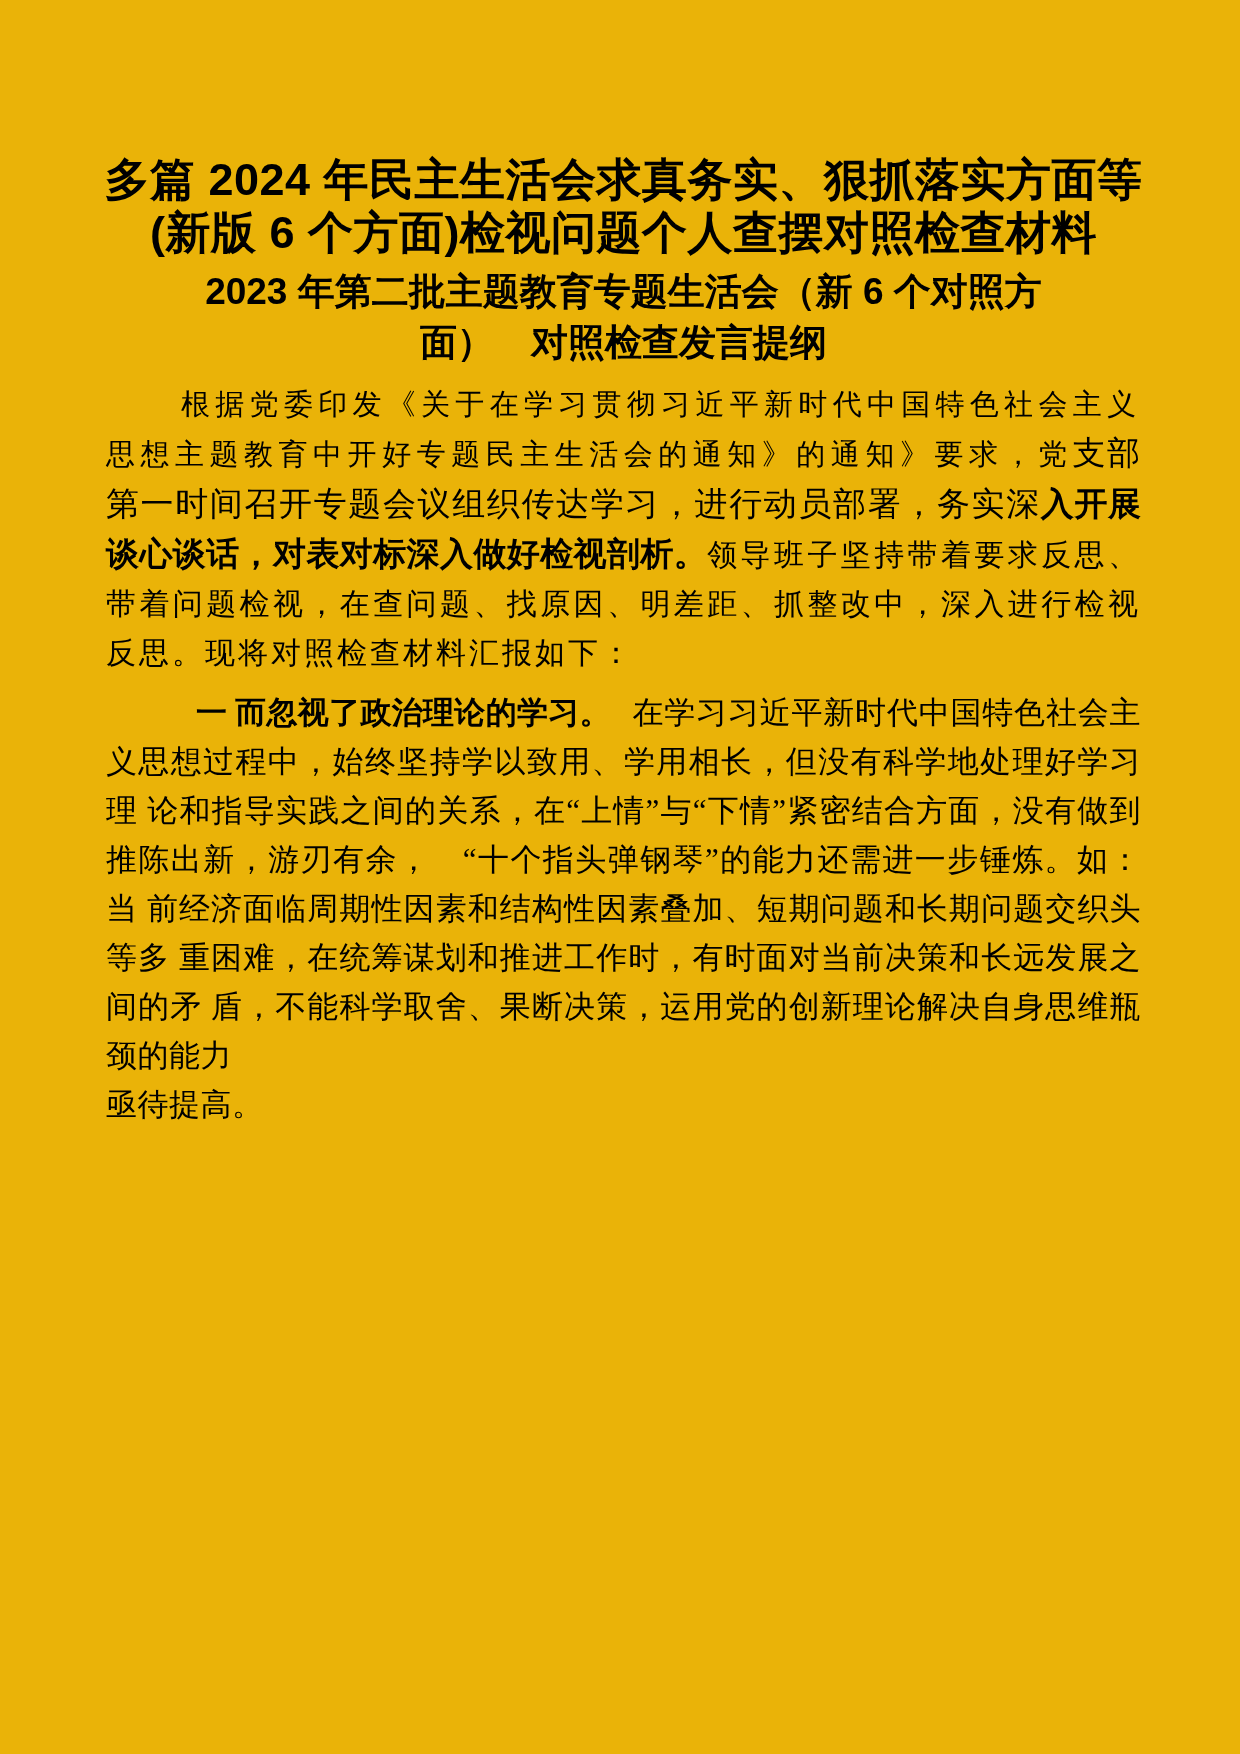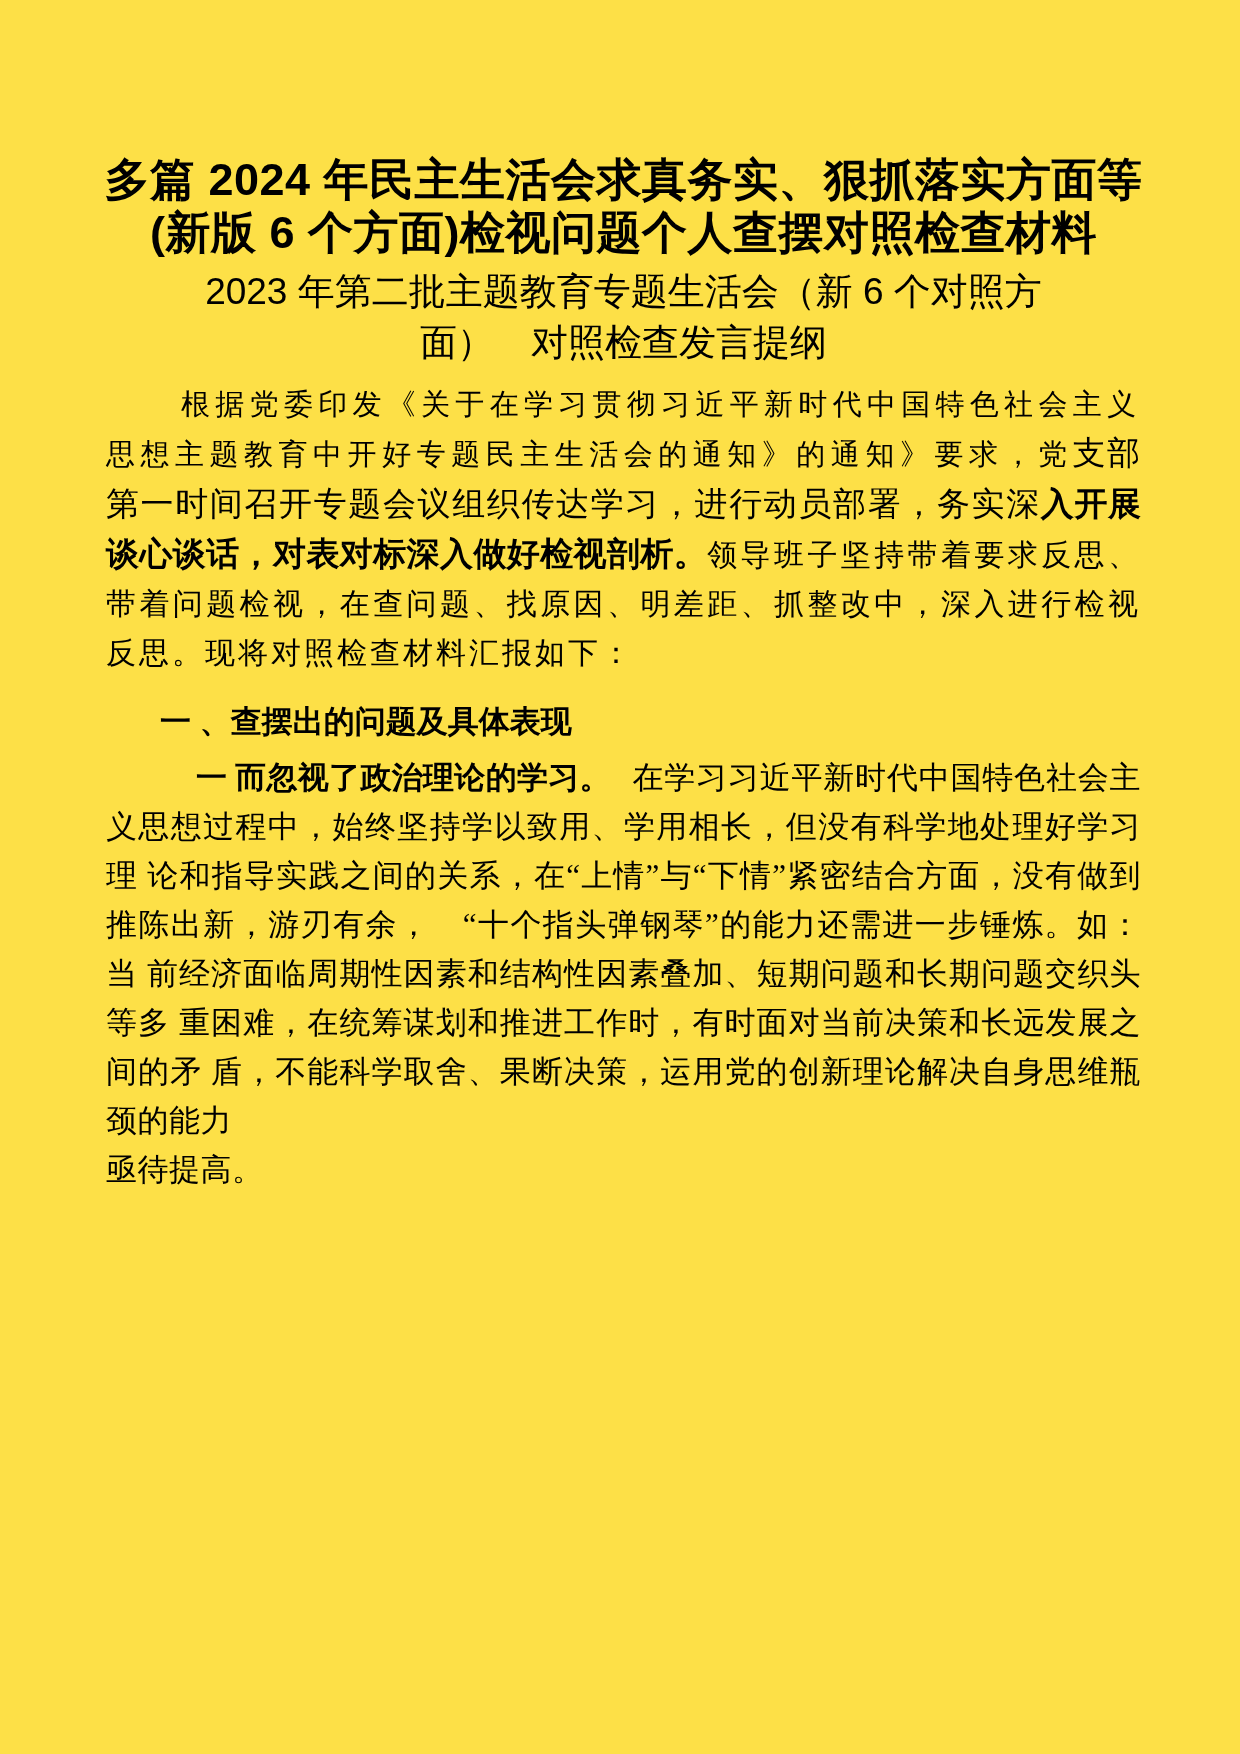--- a/index.html
+++ b/index.html
@@ -5,21 +5,21 @@
   html, body {
     margin: 0;
     padding: 0;
     background: #ffffff;
   }
   .page {
     position: relative;
     width: 1240px;
     height: 1754px;
     box-sizing: border-box;
-    background: #fde047;
+    background: #eab308;
     color: #000000;
     padding: 153px 88px 0 95px;
     overflow: hidden;
     font-family: "Liberation Serif", "DejaVu Serif", serif;
   }
   .doc-title {
     margin: 0;
     font-family: "Liberation Sans", "DejaVu Sans", sans-serif;
     font-weight: 900;
     font-size: 45px;
@@ -32,21 +32,21 @@
     margin-top: 44px;
     font-family: "Liberation Serif", "DejaVu Serif", serif;
     font-weight: bold;
     font-size: 27px;
     line-height: 1.3;
     text-align: center;
   }
   .article-title {
     margin: 8px 0 0 0;
     font-family: "Liberation Sans", "DejaVu Sans", sans-serif;
-    font-weight: 400;
+    font-weight: 700;
     font-size: 37px;
     line-height: 1.36;
     text-align: center;
     white-space: pre-line;
   }
   p.body-par {
     margin: 11px;
     text-align: justify;
   }
   .intro {
@@ -109,16 +109,15 @@
 </style>
 </head>
 <body>
 
 <div class="page">
   <h1 class="doc-title">多篇 2024 年民主生活会求真务实、狠抓落实方面等
 (新版 6 个方面)检视问题个人查摆对照检查材料</h1>
   <h2 class="article-title">2023 年第二批主题教育专题生活会（新 6 个对照方
 面）　对照检查发言提纲</h2>
   <p class="body-par intro"><span class="seg1">根据党委印发《关于在学习贯彻习近平新时代中国特色社会主义思想主题教育中开好专题民主生活会的通知》的通知》要求，党</span><span class="seg2">支部第一时间召开专题会议组织传达学习，进行动员部署，务实深</span><span class="seg3">入开展谈心谈话，对表对标深入做好检视剖析。</span><span class="seg4">领导班子坚持带着要求反思、带着问题检视，在查问题、找原因、明差距、抓整改中，深入进行检视反思。现将对照检查材料汇报如下：</span></p>
-  <h3 class="h-section">一 、查摆出的问题及具体表现</h3>
   <p class="body-par point"><span class="lead">一 而忽视了政治理论的学习。</span><span class="ptxt">在学习习近平新时代中国特色社会主 义思想过程中，始终坚持学以致用、学用相长，但没有科学地处理好学习理 论和指导实践之间的关系，在“上情”与“下情”紧密结合方面，没有做到 推陈出新，游刃有余，　“十个指头弹钢琴”的能力还需进一步锤炼。如：当 前经济面临周期性因素和结构性因素叠加、短期问题和长期问题交织头等多 重困难，在统筹谋划和推进工作时，有时面对当前决策和长远发展之间的矛 盾，不能科学取舍、果断决策，运用党的创新理论解决自身思维瓶颈的能力
 亟待提高。</span></p>
 </div>
 
 </body></html>

